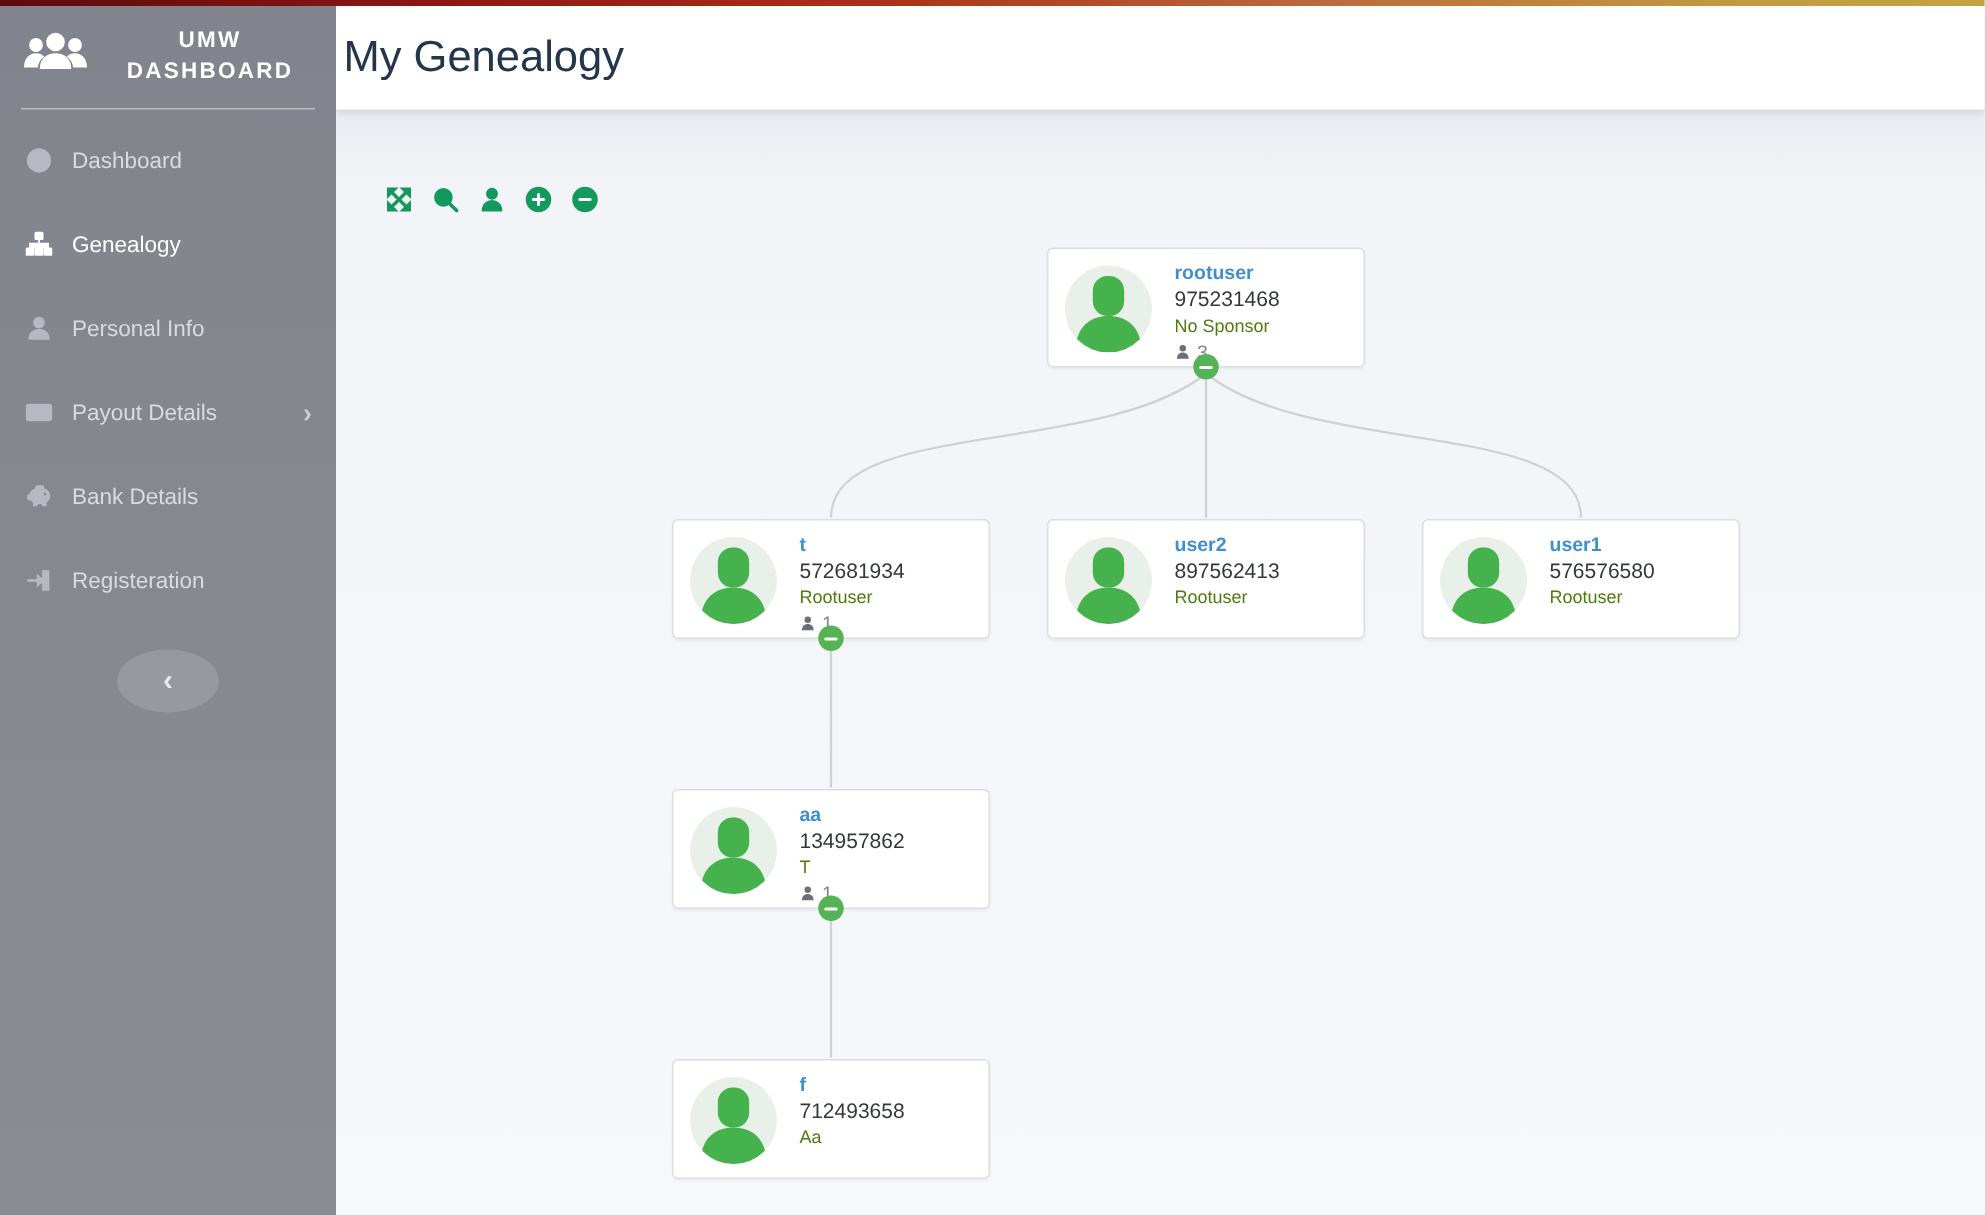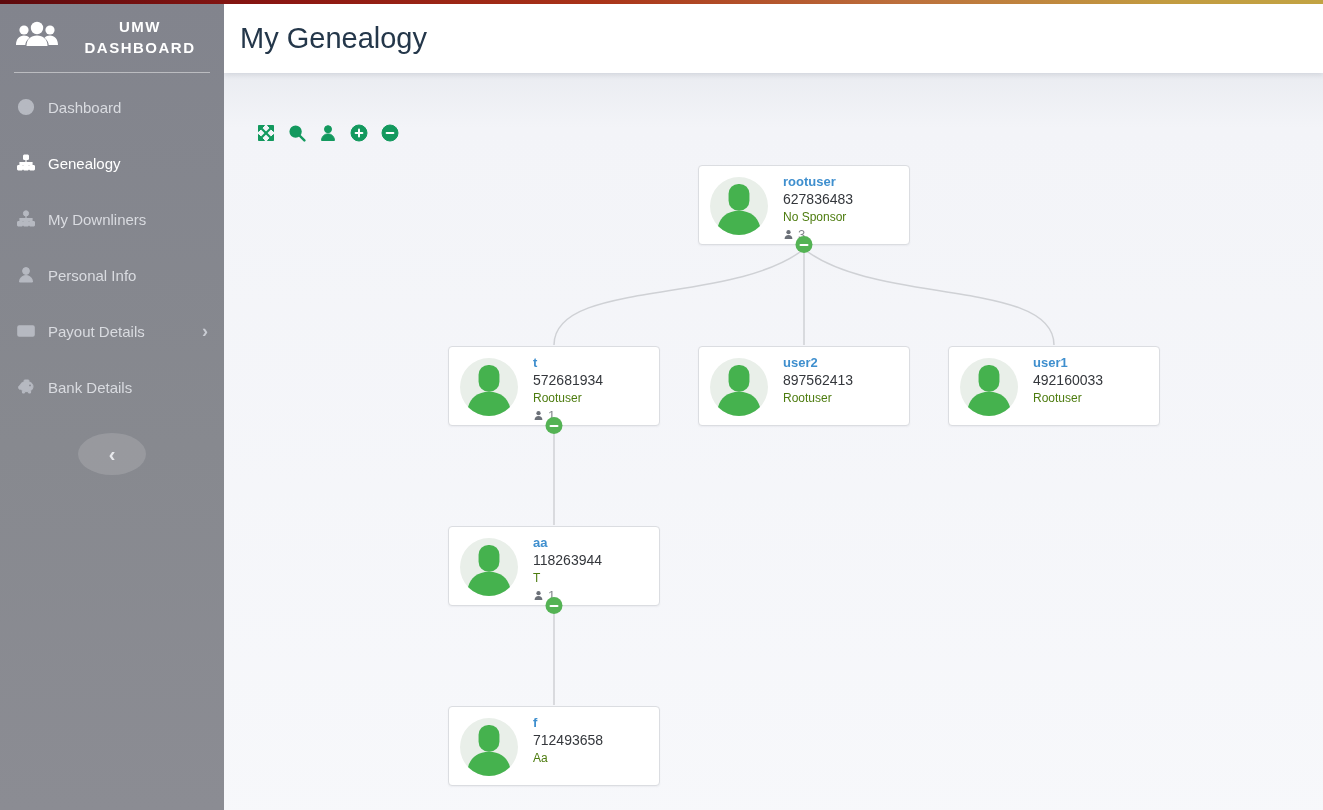--- a/index.html
+++ b/index.html
@@ -28,21 +28,21 @@
   .nav-label { flex:1; white-space:nowrap; }
   .nav-chevron { color:#c9ccd3; font-size:18px; line-height:1; font-weight:bold; }
   .collapse-pill { width:68px; height:42px; border-radius:50%;
     background:rgba(255,255,255,0.14); margin:18px auto 0 auto;
     display:flex; align-items:center; justify-content:center; cursor:pointer;
     color:#e8e9ec; font-size:20px; font-weight:bold; }
 
   
   .main { position:absolute; left:224px; top:4px; width:1099px; height:806px; }
   .page-header { height:69px; background:#ffffff; display:flex; align-items:center;
-    padding-left:16px; box-shadow:0 2px 5px rgba(40,50,70,0.12); position:relative; z-index:5; }
+    padding-left:5px; box-shadow:0 2px 5px rgba(40,50,70,0.12); position:relative; z-index:5; }
   .page-title { font-size:29px; color:#24374a; font-weight:400; }
   .content { position:absolute; left:0; top:69px; width:1099px; height:774px;
     background:linear-gradient(180deg,#eaecf1 0%,#f3f4f8 55px,#f7f8fb 100%); overflow:hidden; }
 
   
   .tree-toolbar { position:absolute; left:33px; top:51px; display:flex; gap:13px; z-index:4; }
   .tool-btn { width:18px; height:18px; cursor:pointer; }
   .tool-btn svg { display:block; width:18px; height:18px; }
   .tg { fill:#13995e; stroke:#13995e; }
 
@@ -125,36 +125,20 @@
           <path d="M9,5.5 V8.5 M3,11.5 V8.5 H15 V11.5 M9,8.5 V11.5"></path>
             </g>
           </svg>
       </span>
       <span class="nav-label">Genealogy</span>
     </div>
     <div class="nav-item">
       <span class="ni-icon">
         <svg viewBox="0 0 18 18">
             <g class="ic">
-          <circle cx="9" cy="3.4" r="2.6"></circle>
-          <rect x="0.5" y="11.5" width="5" height="4.5" rx="0.5"></rect>
-          <rect x="6.5" y="11.5" width="5" height="4.5" rx="0.5"></rect>
-          <rect x="12.5" y="11.5" width="5" height="4.5" rx="0.5"></rect>
-            </g>
-          <g class="ic" fill="none" stroke-width="1.2">
-          <path d="M9,6 V8.5 M3,11.5 V8.5 H15 V11.5 M9,8.5 V11.5"></path>
-            </g>
-          </svg>
-      </span>
-      <span class="nav-label">My Downliners</span>
-    </div>
-    <div class="nav-item">
-      <span class="ni-icon">
-        <svg viewBox="0 0 18 18">
-            <g class="ic">
           <circle cx="9" cy="5" r="3.4"></circle>
           <path d="M2.5,16 c0,-4 2.8,-6.4 6.5,-6.4 c3.7,0 6.5,2.4 6.5,6.4 z"></path>
             </g>
           </svg>
       </span>
       <span class="nav-label">Personal Info</span>
     </div>
     <div class="nav-item">
       <span class="ni-icon">
         <svg viewBox="0 0 18 18">
@@ -172,20 +156,34 @@
         <svg viewBox="0 0 18 18">
             <g class="ic">
           <path d="M3,8.5 c0,-3 2.6,-5 6.5,-5 c3.9,0 6.5,2 6.5,5 c0,1.8 -0.9,3.2 -2.3,4.1 L13.5,15 h-2 l-0.3,-1.4 h-3.4 L7.5,15 h-2 l-0.2,-2.4 C4,11.8 3,10.3 3,8.5 z"></path>
           <path d="M3.6,7.5 C2.4,7.5 1.5,8.3 1.5,9.5 c0,1 0.7,1.8 1.8,1.9 z"></path>
           <rect x="7" y="2" width="5" height="1.6" rx="0.8"></rect>
             </g>
           <circle cx="13" cy="7.4" r="0.9" fill="#85878f"></circle>
           </svg>
       </span>
       <span class="nav-label">Bank Details</span>
+    </div>
+    <div class="nav-item">
+      <span class="ni-icon">
+        <svg viewBox="0 0 18 18">
+            <g class="ic" fill="none" stroke-width="1.8">
+          <path d="M11,3 h4 v12 h-4"></path>
+            </g>
+          <g class="ic" stroke-width="1.8">
+              <line x1="2" y1="9" x2="9" y2="9" stroke-linecap="round"></line>
+            </g>
+          <path class="ic" d="M8,5.5 L12,9 L8,12.5 z" stroke="none"></path>
+          </svg>
+      </span>
+      <span class="nav-label">Registeration</span>
     </div>
   </nav>
 
   <div class="collapse-pill">
     <span>‹</span>
   </div>
 </aside>
 
 <main class="main">
   <header class="page-header">
@@ -257,21 +255,21 @@
         <div class="avatar">
           <svg viewBox="0 0 100 100">
               <g fill="#45b24e">
             <rect x="32" y="12" width="36" height="46" rx="17"></rect>
             <path d="M50,58 c-20,0 -32,11 -36,26 l0,16 72,0 0,-16 c-4,-15 -16,-26 -36,-26 z"></path>
               </g>
             </svg>
         </div>
         <div class="node-text">
           <div class="node-name">rootuser</div>
-          <div class="node-id">627836483</div>
+          <div class="node-id">975231468</div>
           <div class="node-sponsor">No Sponsor</div>
           <div class="node-count">
             <svg viewBox="0 0 18 18">
                 <g fill="#6b7078">
               <circle cx="9" cy="5.2" r="3.5"></circle>
                   <path d="M2.6,16.5 c0,-4.2 2.9,-6.6 6.4,-6.6 c3.5,0 6.4,2.4 6.4,6.6 z"></path>
                 </g>
               </svg>
             <span>3</span>
           </div>
@@ -327,39 +325,39 @@
         <div class="avatar">
           <svg viewBox="0 0 100 100">
               <g fill="#45b24e">
             <rect x="32" y="12" width="36" height="46" rx="17"></rect>
             <path d="M50,58 c-20,0 -32,11 -36,26 l0,16 72,0 0,-16 c-4,-15 -16,-26 -36,-26 z"></path>
               </g>
             </svg>
         </div>
         <div class="node-text">
           <div class="node-name">user1</div>
-          <div class="node-id">492160033</div>
+          <div class="node-id">576576580</div>
           <div class="node-sponsor">Rootuser</div>
 
         </div>
 
       </div>
 
       <div class="node-card n4">
         <div class="avatar">
           <svg viewBox="0 0 100 100">
               <g fill="#45b24e">
             <rect x="32" y="12" width="36" height="46" rx="17"></rect>
             <path d="M50,58 c-20,0 -32,11 -36,26 l0,16 72,0 0,-16 c-4,-15 -16,-26 -36,-26 z"></path>
               </g>
             </svg>
         </div>
         <div class="node-text">
           <div class="node-name">aa</div>
-          <div class="node-id">118263944</div>
+          <div class="node-id">134957862</div>
           <div class="node-sponsor">T</div>
           <div class="node-count">
             <svg viewBox="0 0 18 18">
                 <g fill="#6b7078">
               <circle cx="9" cy="5.2" r="3.5"></circle>
                   <path d="M2.6,16.5 c0,-4.2 2.9,-6.6 6.4,-6.6 c3.5,0 6.4,2.4 6.4,6.6 z"></path>
                 </g>
               </svg>
             <span>1</span>
           </div>

